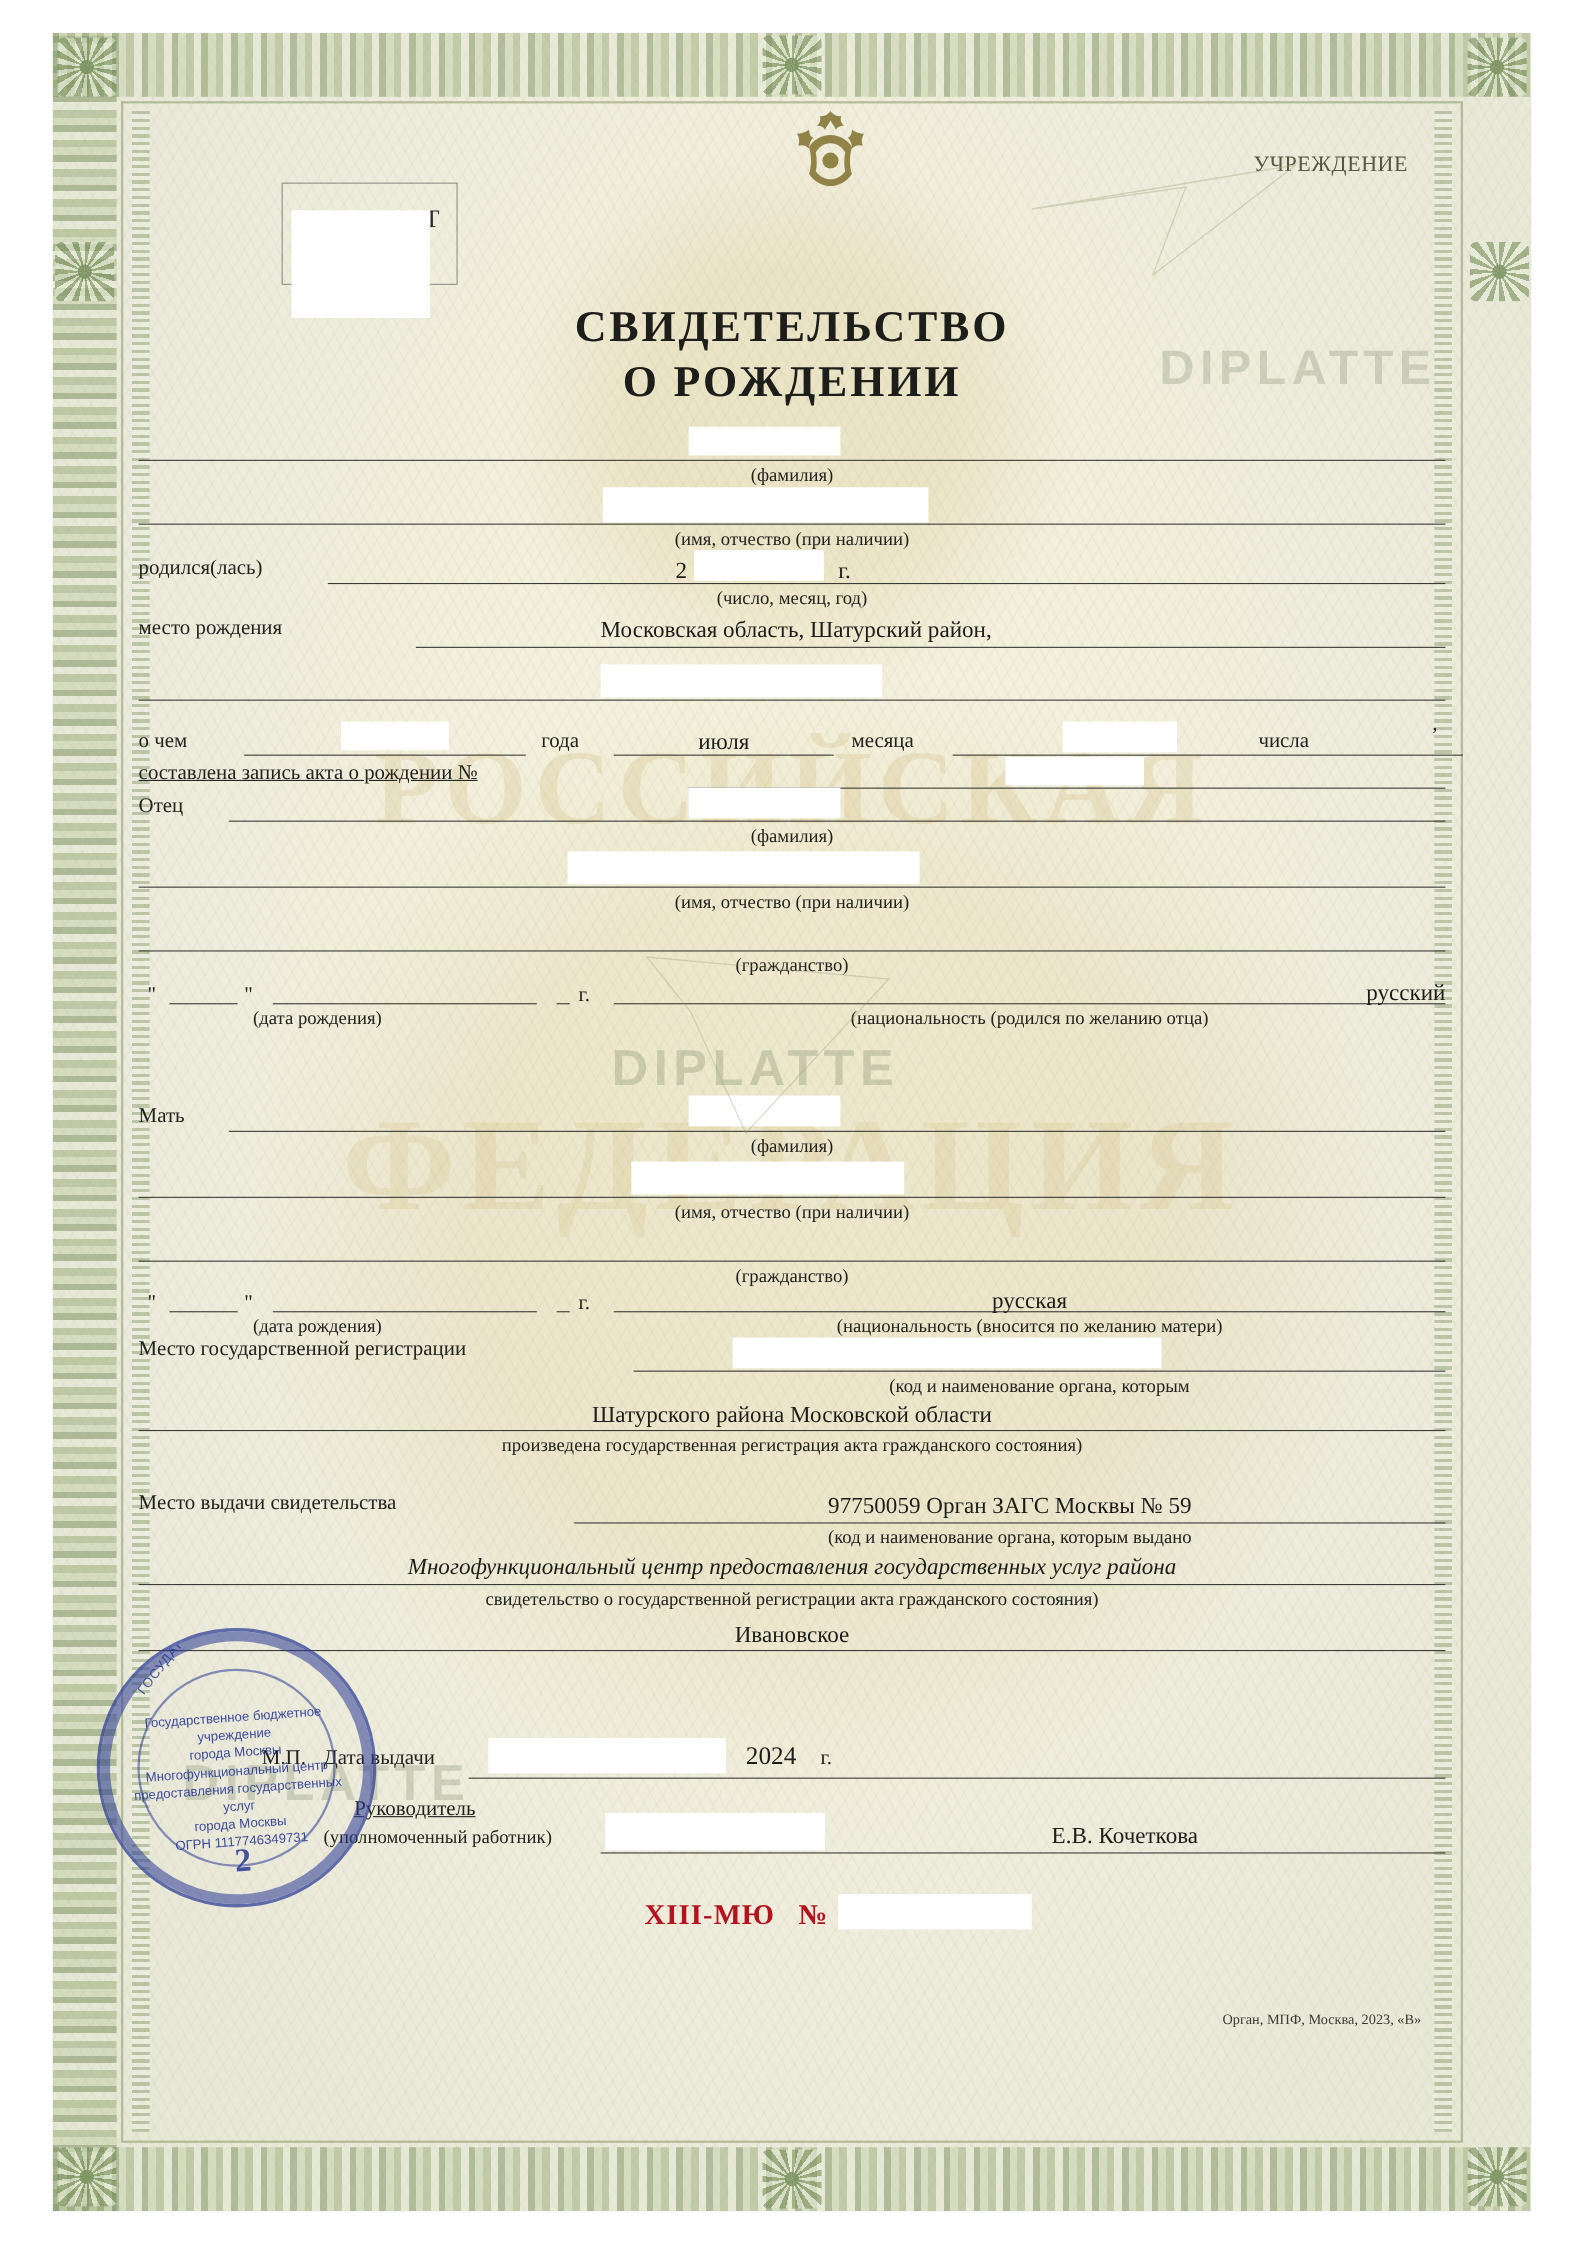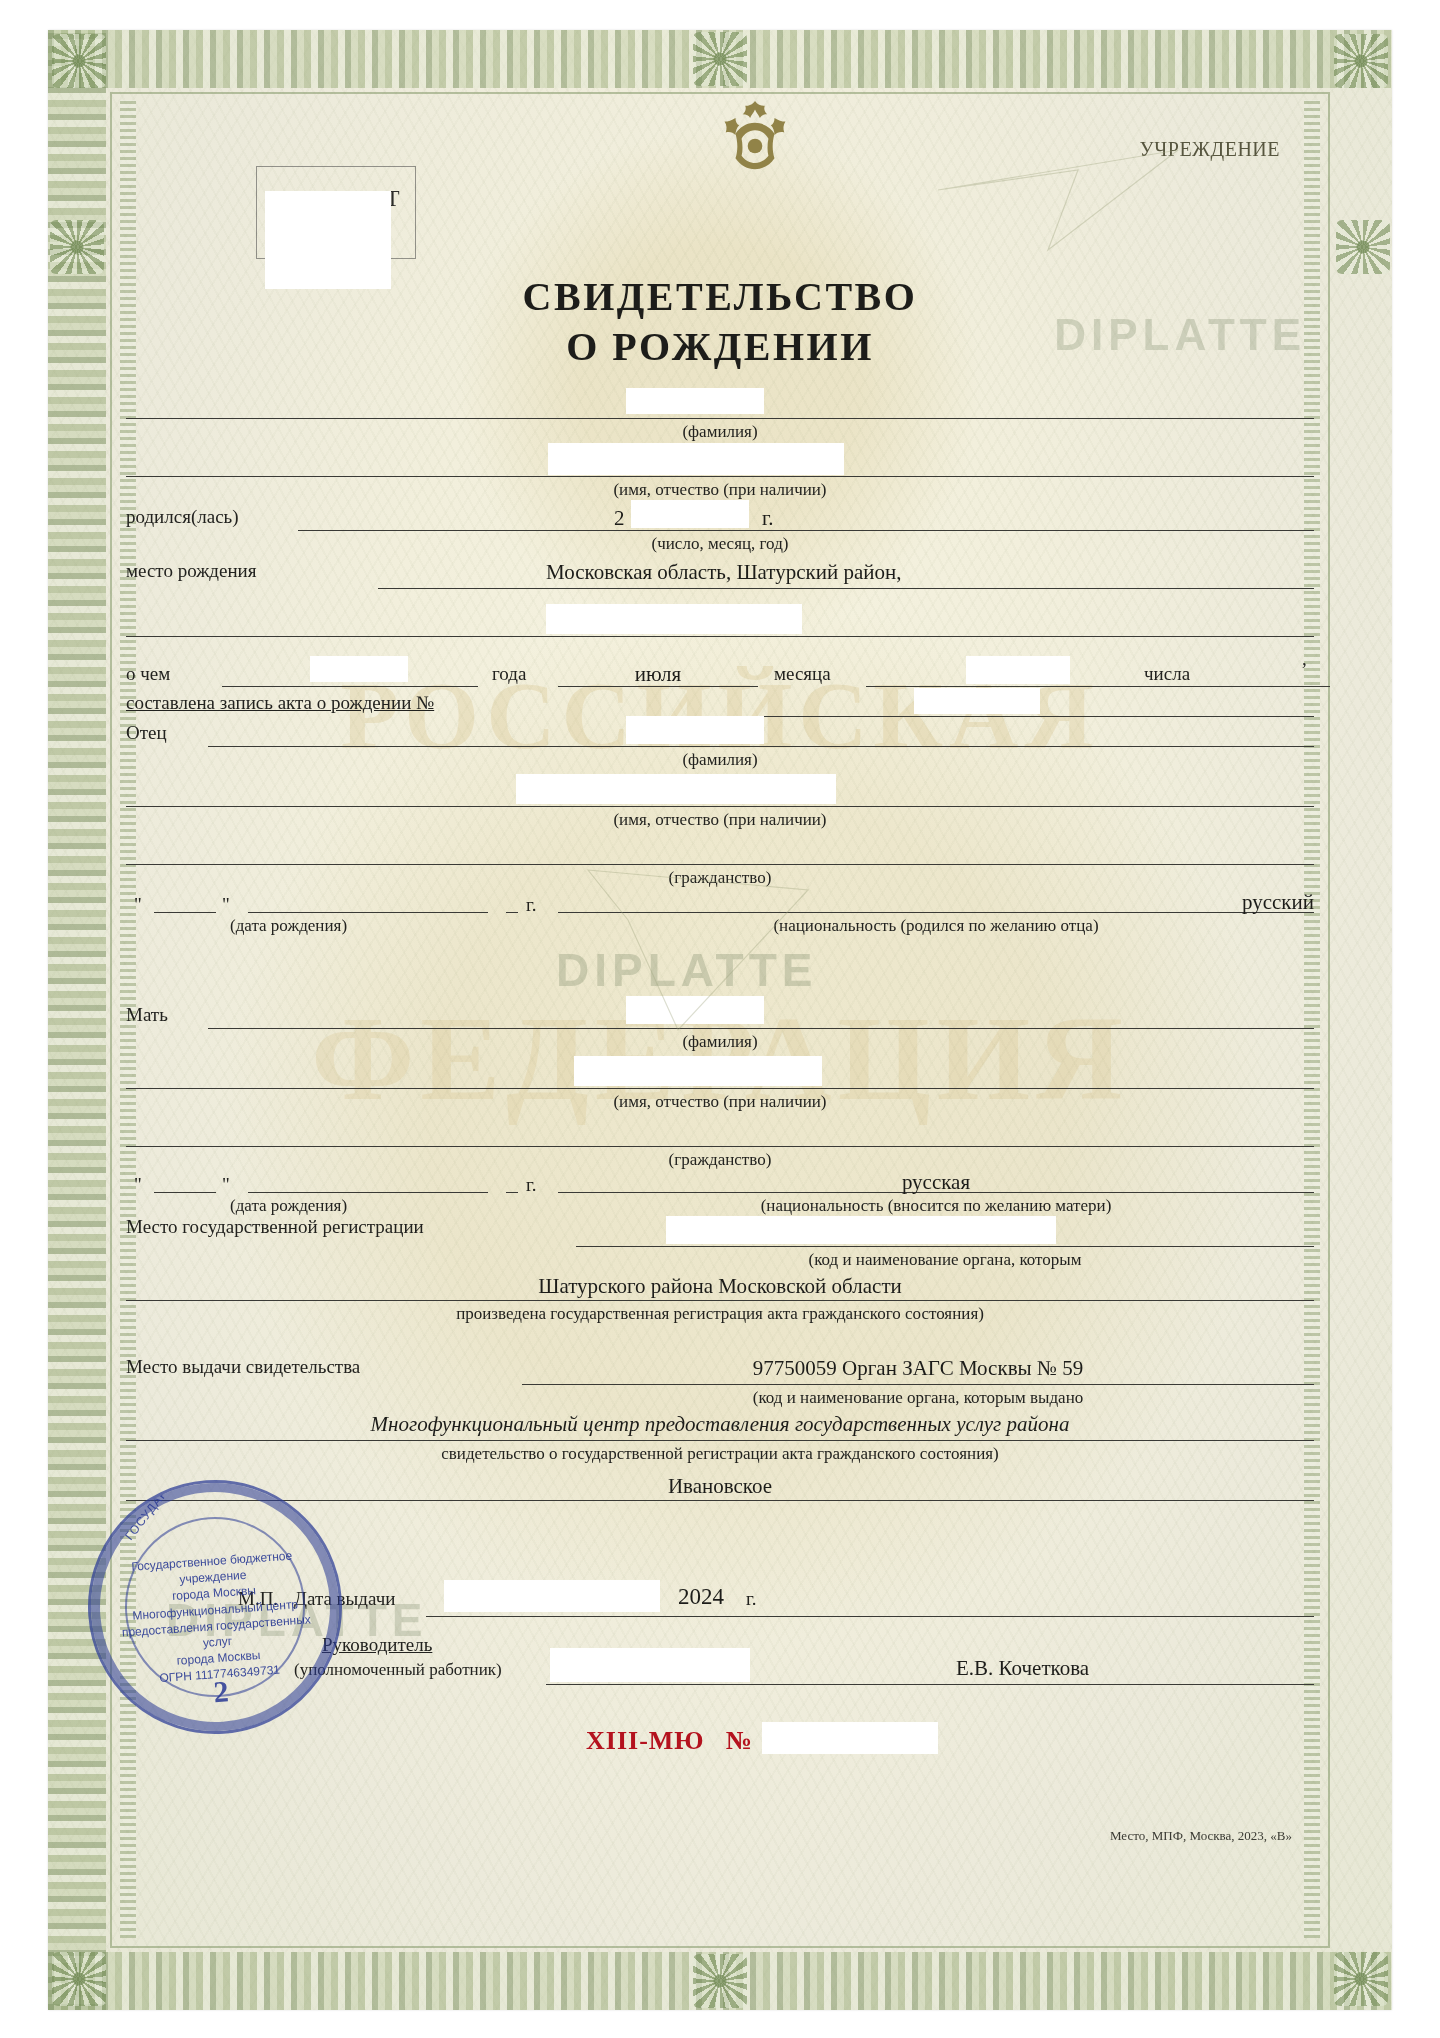--- a/index.html
+++ b/index.html
@@ -490,21 +490,21 @@
     <div class="caption" style="left:168px; top:1572px;">(уполномоченный работник)</div>
     <div class="rule" style="left:420px; top:1596px; width:768px;"></div>
     <div class="redact" style="left:424px; top:1560px; width:200px; height:34px;"></div>
     <div class="val" style="left:830px; top:1568px;">Е.В. Кочеткова</div>
 
     <div class="series-no" style="left:460px; top:1638px;">XIII-МЮ</div>
     <div class="series-no" style="left:600px; top:1638px;">№</div>
     <div class="redact" style="left:636px; top:1634px; width:176px; height:32px;"></div>
     <div class="series-no" style="left:640px; top:1638px; color:#b4121e;"></div>
 
-    <div class="footnote" style="right:22px; top:1740px;">Место, МПФ, Москва, 2023, «В»</div>
+    <div class="footnote" style="right:22px; top:1740px;">Орган, МПФ, Москва, 2023, «В»</div>
   </div>
 
   <div class="seal">
     <div class="inner-circle"></div>
     <div class="ring-text">
       <span style="transform:rotate(-48deg) translate(0,-118px)">ГОСУДАРСТВЕННОЕ БЮДЖЕТНОЕ УЧРЕЖДЕНИЕ</span>
     </div>
     <div class="core">
       <div>Государственное бюджетное учреждение</div>
       <div>города Москвы</div>

